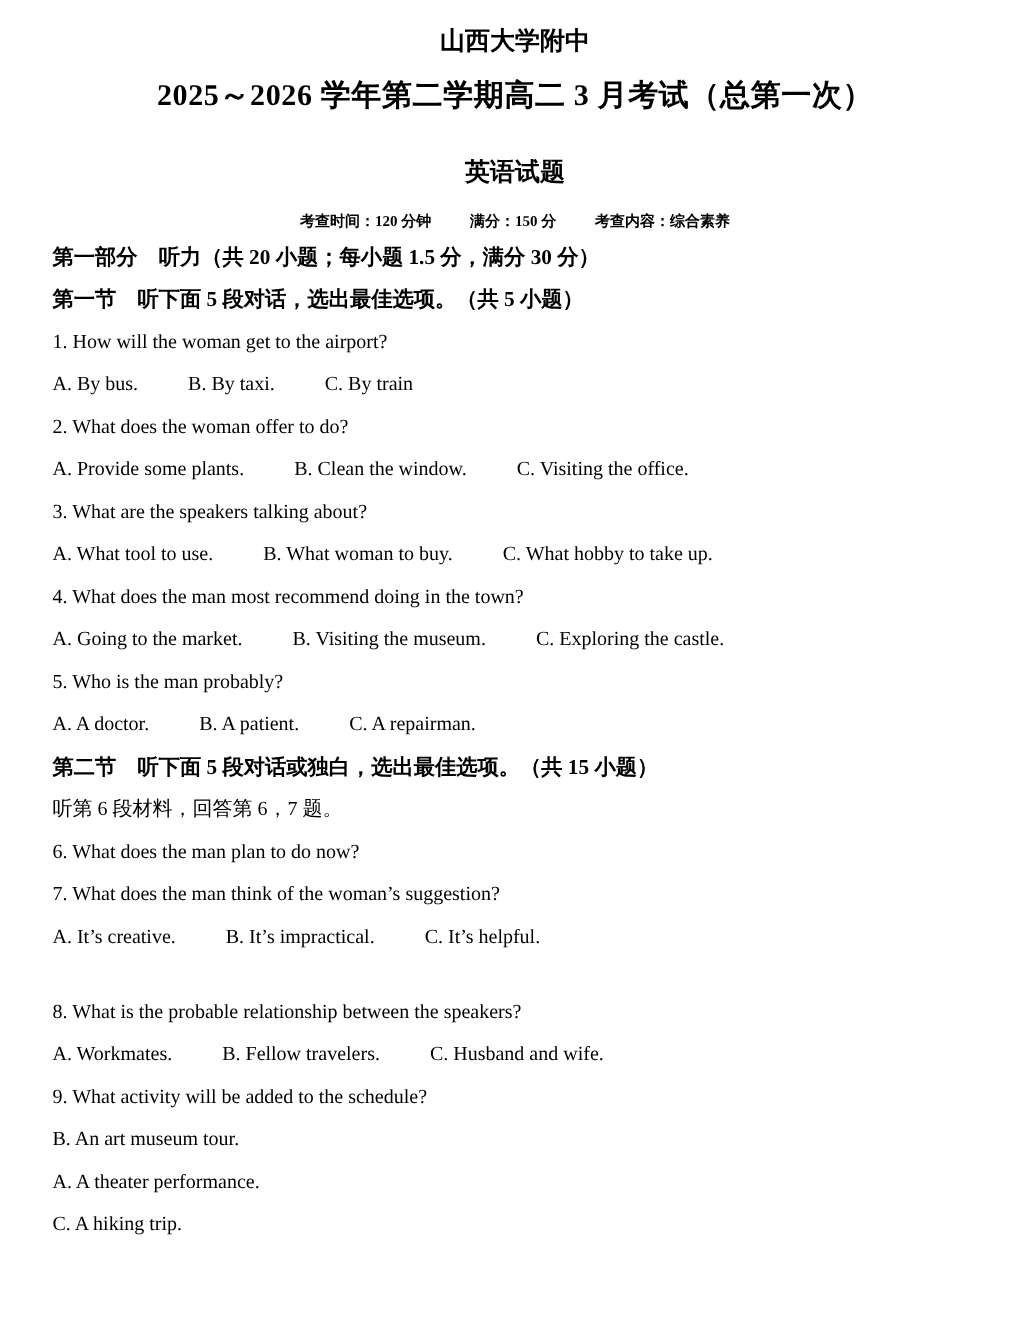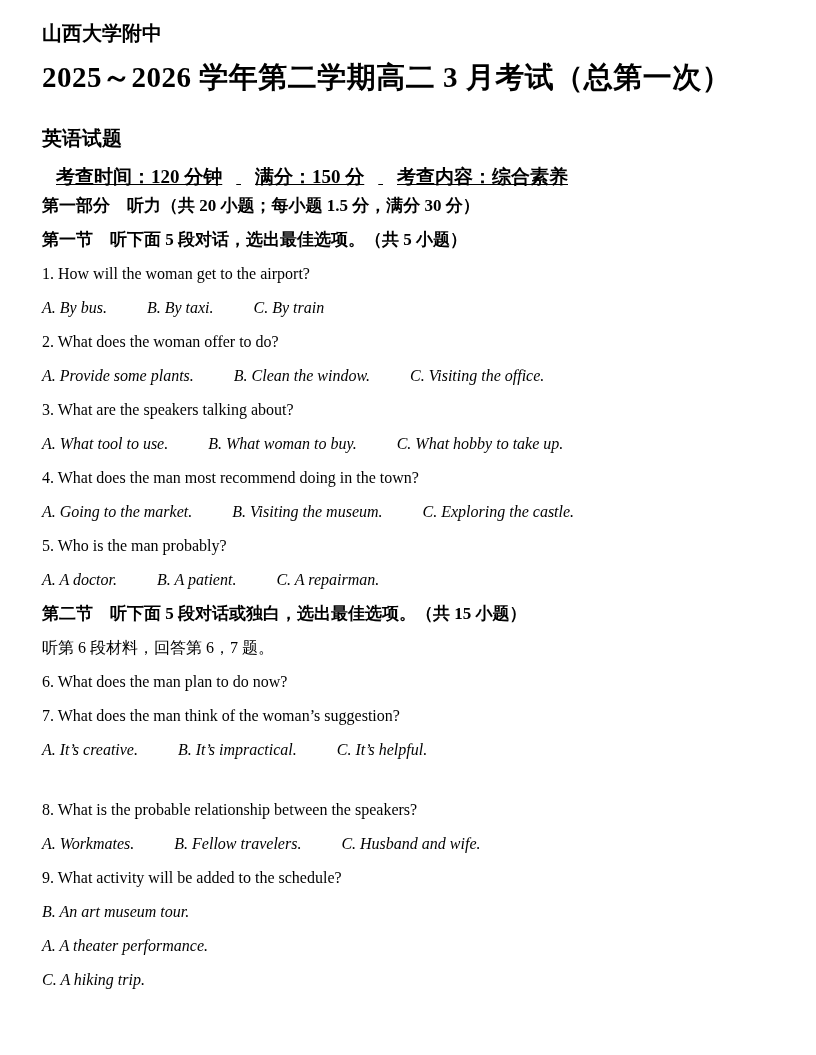--- a/index.html
+++ b/index.html
@@ -6,29 +6,29 @@
   .page {
     width: 816px;
     height: 1055px;
     box-sizing: border-box;
     background: #ffffff;
     color: #000000;
     font-family: "Liberation Serif", "DejaVu Serif", serif;
     padding: 8px 34px 0 42px;
     overflow: hidden;
   }
-  .center { text-align: left; }
+  .center { text-align: center; }
   .t1 { font-size: 20px; font-weight: 700; line-height: 30px; margin: 10px 0 0; }
-  .t2 { font-size: 29px; font-weight: 700; line-height: 32px; margin: 13px 0 0; letter-spacing: 0.5px; font-family: Liberation Serif, serif; }
+  .t2 { font-size: 24px; font-weight: 700; line-height: 32px; margin: 13px 0 0; letter-spacing: 0.5px; font-family: Liberation Serif, serif; }
   .t3 { font-size: 20px; font-weight: 700; line-height: 30px; margin: 30px 0 0; }
-  .meta { font-size: 19px; font-weight: 700; line-height: 24px; margin: 12px 0 0; text-decoration: underline; }
+  .meta { font-size: 12px; font-weight: 700; line-height: 24px; margin: 12px 0 0; }
   .meta span { margin: 0 14px; }
   .ln { margin: 0; line-height: 34px; font-size: 16px; }
   .hd { font-size: 17px; font-weight: 700; }
-  .opts .opt { margin-right: 36px; font-style: italic; }
+  .opts .opt { margin-right: 36px; }
   .opts .opt:last-child { margin-right: 0; }
   .gap-before { margin-top: 26px; }
   .stacked .opt { display: block; margin-right: 0; line-height: 34px; }
 </style>
 </head>
 <body>
 
 <div class="page">
 
   <p class="t1 center">山西大学附中</p>

